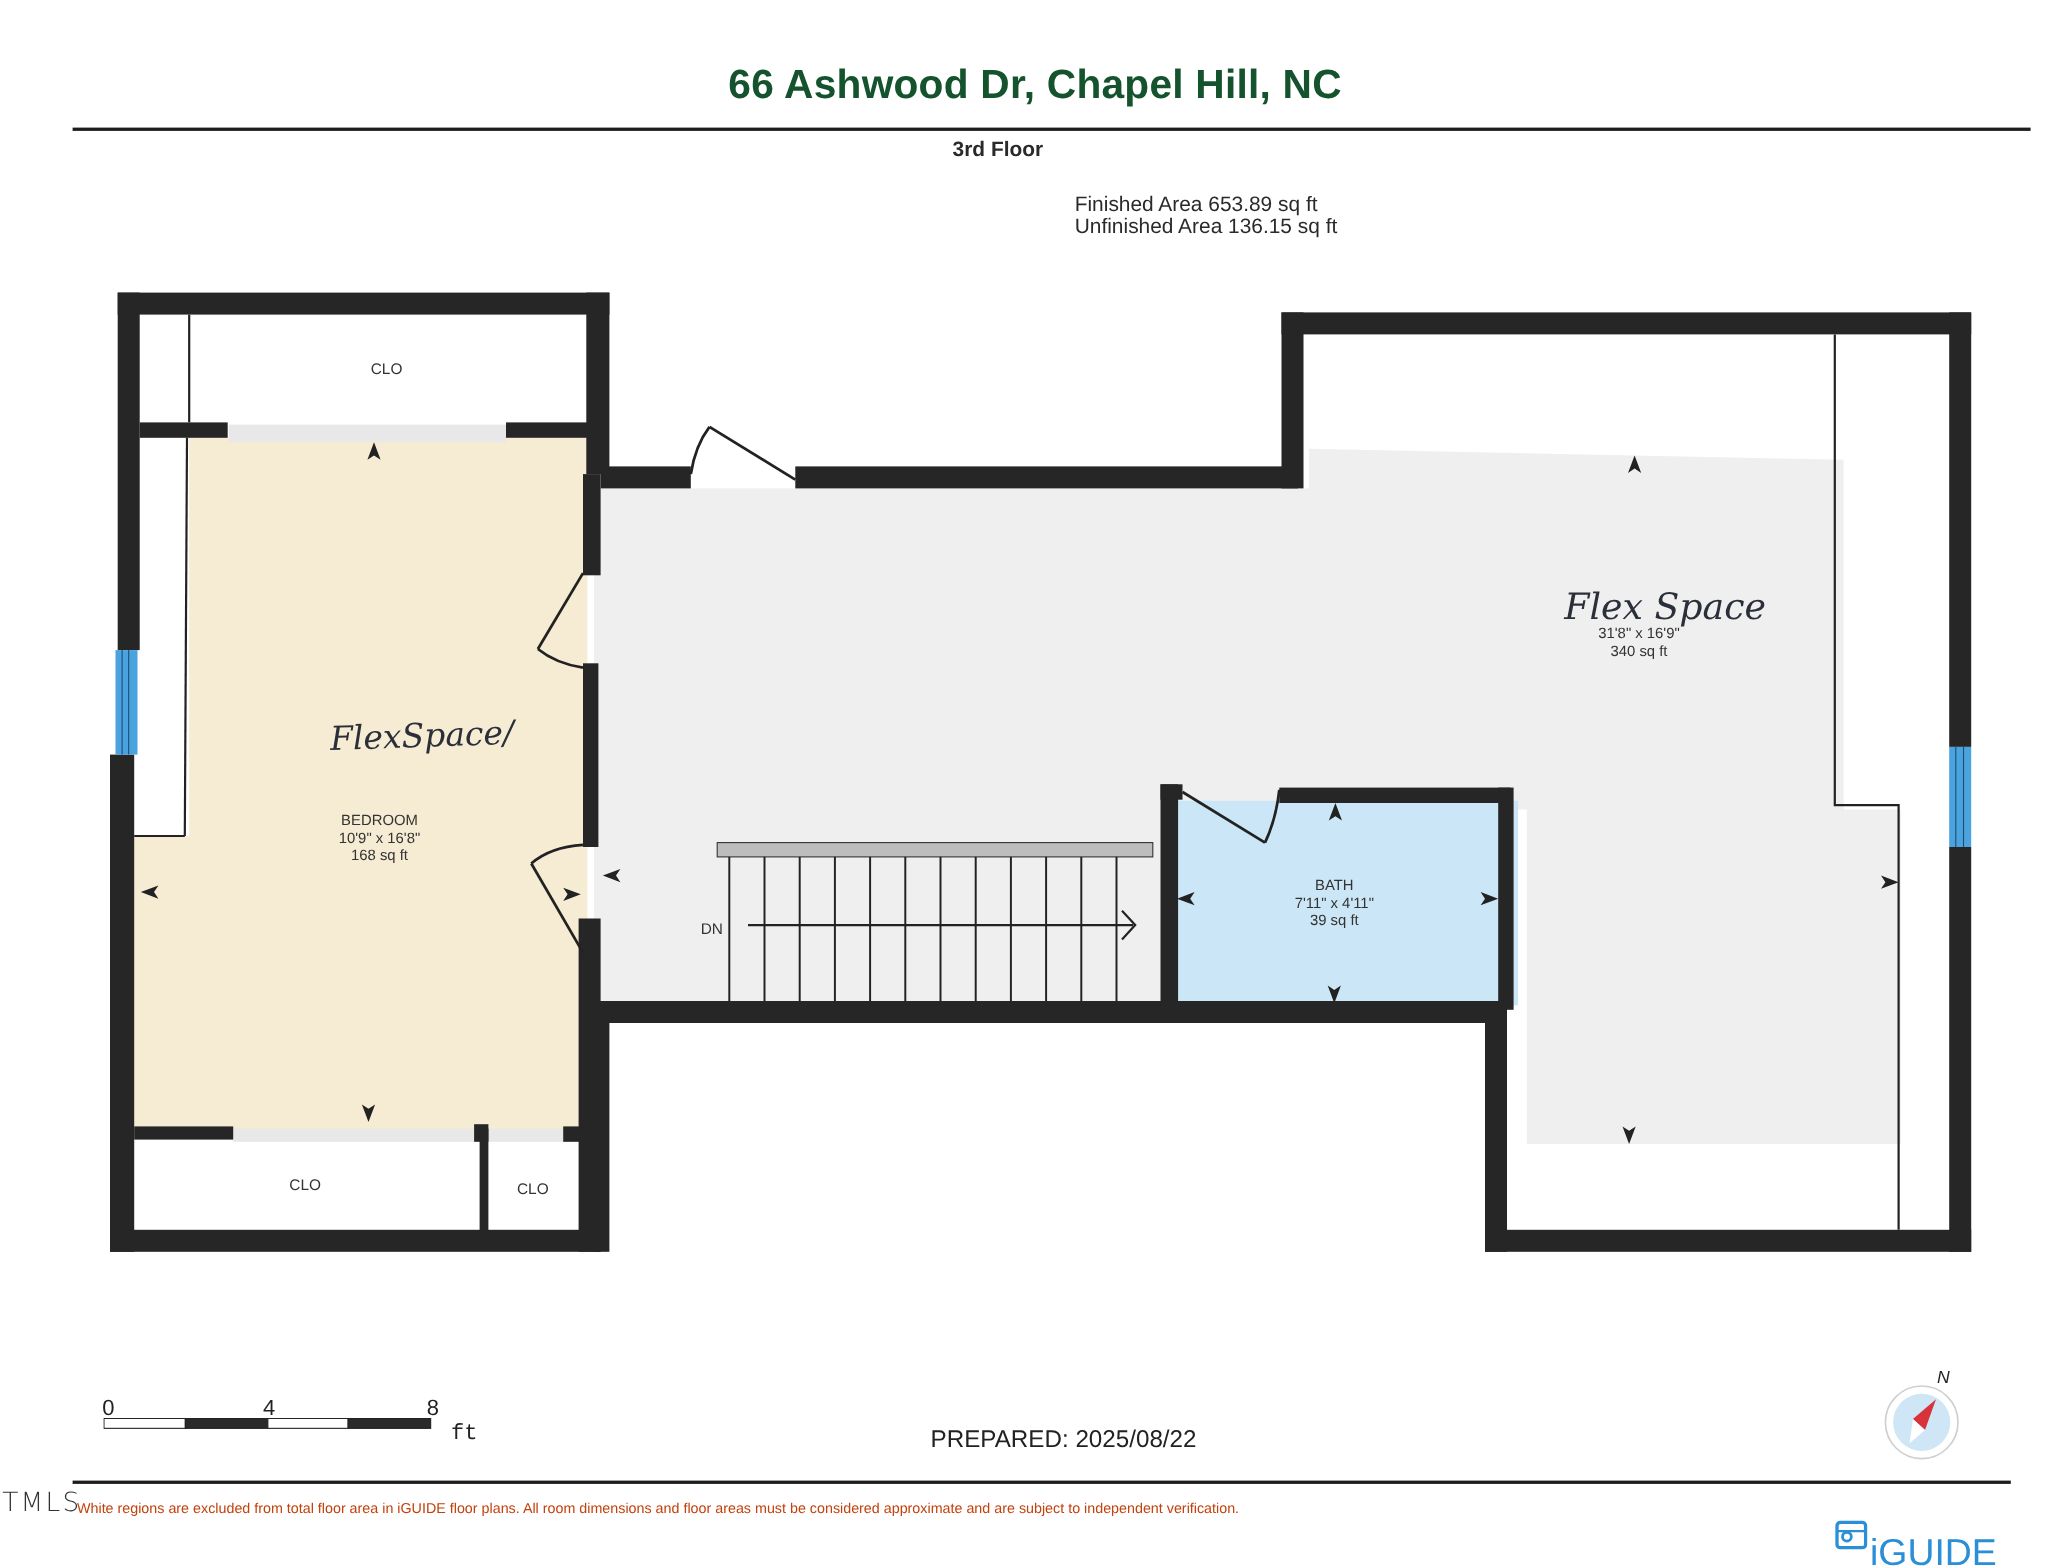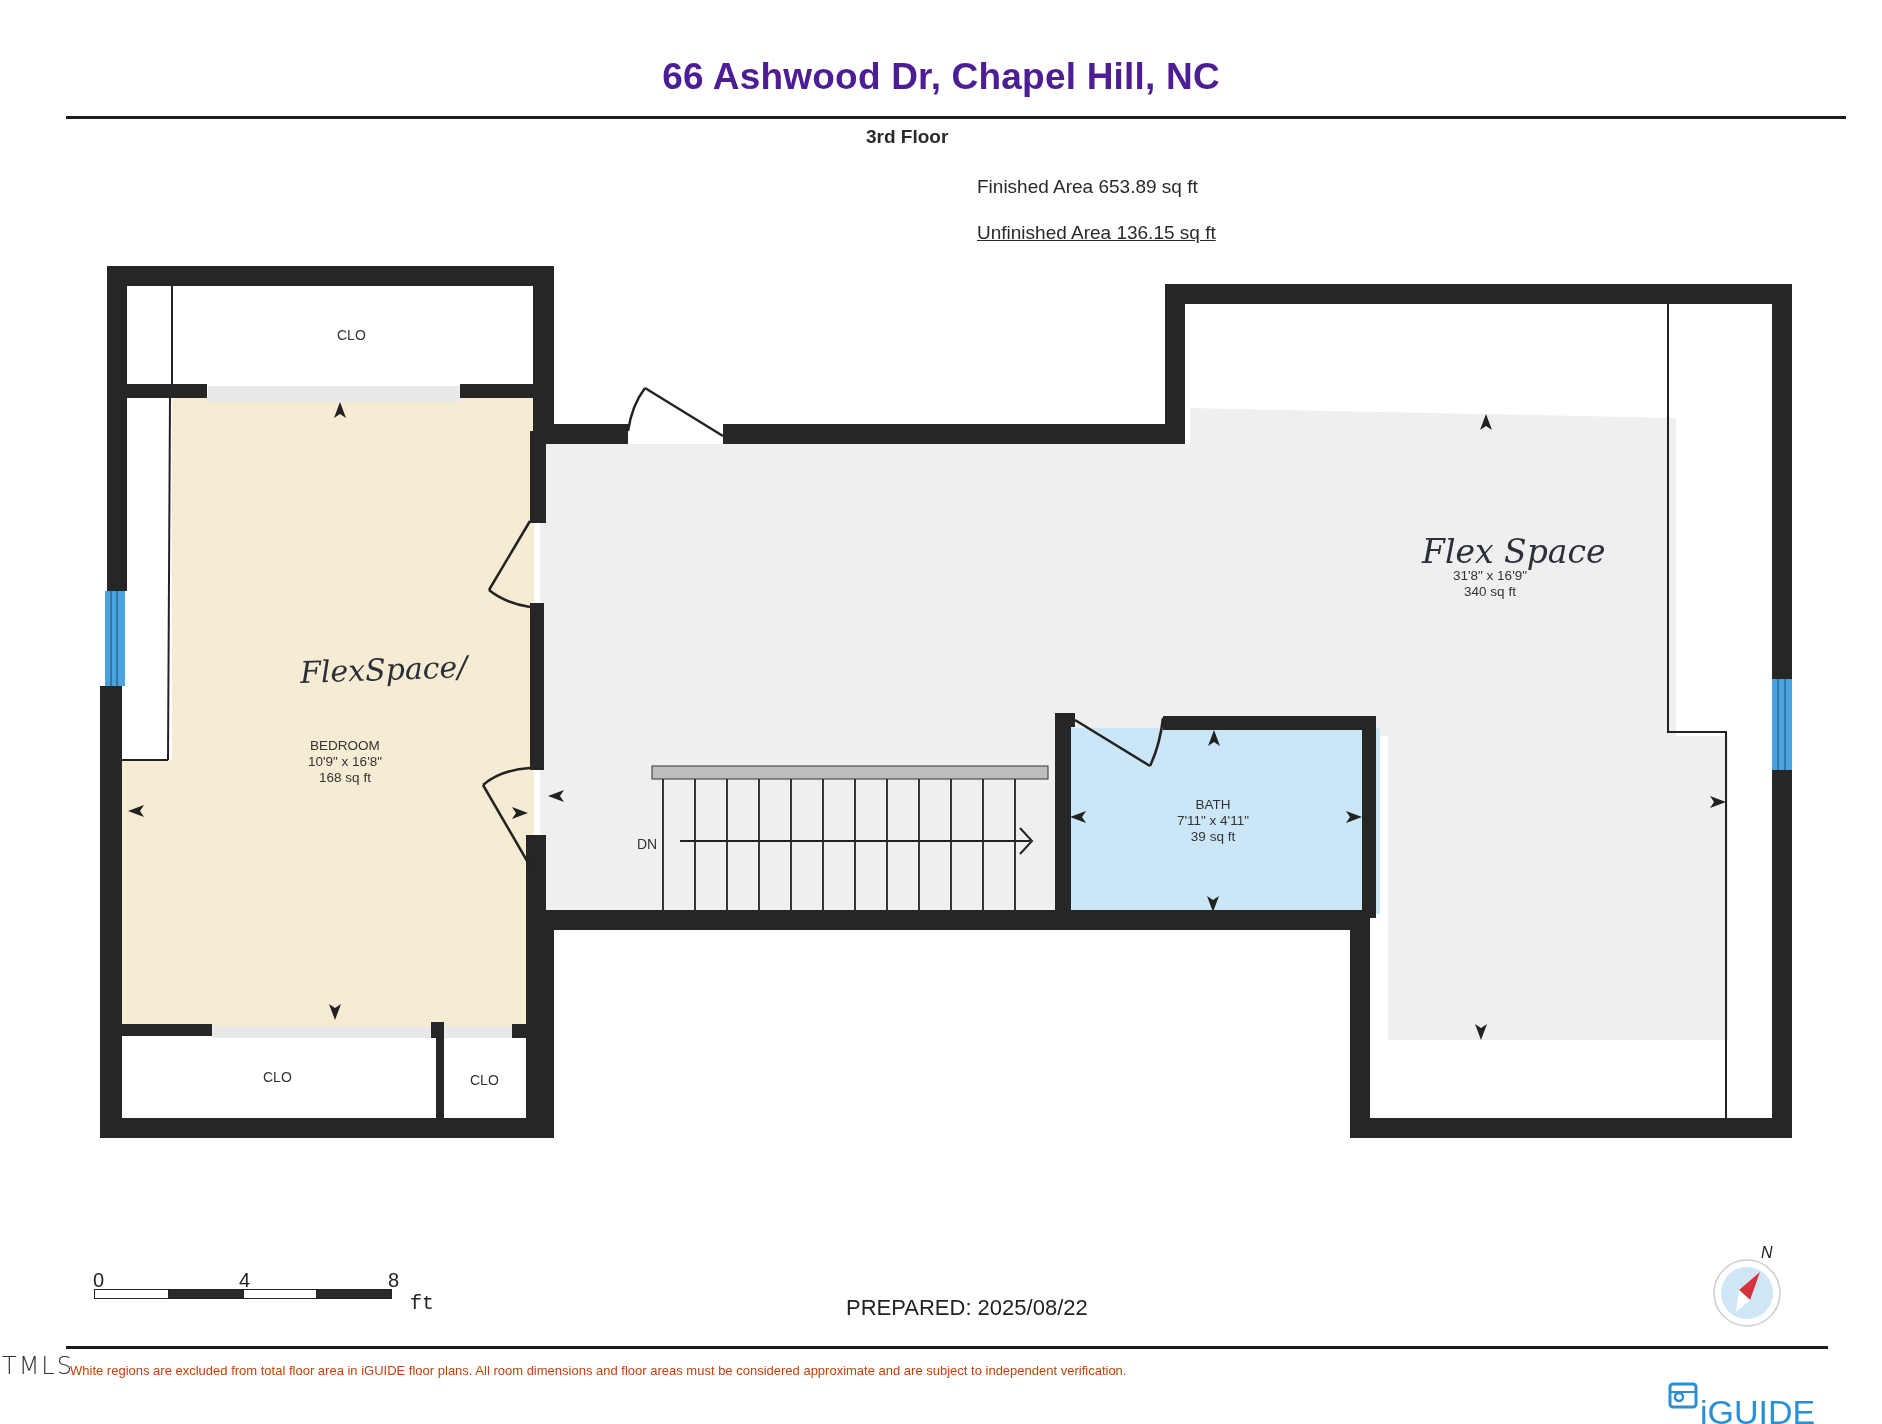--- a/index.html
+++ b/index.html
@@ -1,39 +1,39 @@
 <!DOCTYPE html>
 <html><head>
 <meta charset="utf-8">
 <style>
   html,body{margin:0;padding:0;background:#fff;}
   body{width:1882px;height:1424px;position:relative;overflow:hidden;font-family:"Liberation Sans",sans-serif;color:#222;}
   .abs{position:absolute;}
-  .title{left:0;width:1882px;top:56px;text-align:center;font-size:37px;font-weight:bold;color:#4c1d95;letter-spacing:0.2px;}
+  .title{left:0;width:1882px;top:56px;text-align:center;font-size:37px;font-weight:bold;color:#14532d;letter-spacing:0.2px;}
   .rule{background:#1d1d1d;}
   .floor-label{font-size:19px;font-weight:bold;color:#2a2a2a;}
   .area-line{font-size:19px;color:#2a2a2a;margin-top:48px;}
   .plan{left:0;top:0;width:1882px;height:1424px;}
   .room-text{font-size:13.5px;color:#333;text-align:center;line-height:16px;}
   .clo{font-size:14px;color:#333;}
   .hand{font-family:"DejaVu Serif",serif;font-style:italic;color:#2b2f3a;}
   .scale-num{font-size:20px;color:#222;}
   .prepared{font-size:22px;color:#222;}
   .footer{font-size:13px;color:#c2410c;}
   .tmls{font-size:24px;font-weight:300;color:#333;letter-spacing:2px;font-family:"DejaVu Sans",sans-serif;}
   .logo{color:#2a8fd6;font-size:34px;font-weight:normal;}
 </style>
 </head>
 <body>
 
 <div class="abs title">66 Ashwood Dr, Chapel Hill, NC</div>
 <div class="abs rule" style="left:66px;top:116px;width:1780px;height:3px;"></div>
 <div class="abs floor-label" style="left:866px;top:126px;">3rd Floor</div>
 <div class="abs area-line" style="left:977px;top:128px;">Finished Area 653.89 sq ft</div>
-<div class="abs area-line" style="left:977px;top:174px;text-decoration:underline;">Unfinished Area 136.15 sq ft</div>
+<div class="abs area-line" style="left:977px;top:148px;">Unfinished Area 136.15 sq ft</div>
 
 <svg class="abs plan" viewBox="0 0 1882 1424" width="1882" height="1424" xmlns="http://www.w3.org/2000/svg">
 
   <rect x="172" y="398" width="362" height="632" fill="#f6ecd3"></rect>
   <rect x="122" y="760" width="60" height="270" fill="#f6ecd3"></rect>
   <rect x="540" y="444" width="520" height="470" fill="#efefef"></rect>
   <polygon points="1060,444 1190,444 1190,408 1676,418 1676,736 1728,736 1728,1040 1388,1040 1388,736 1060,736" fill="#efefef"></polygon>
   <rect x="1068" y="728" width="312" height="186" fill="#cbe6f6"></rect>
   <rect x="208" y="386" width="252" height="16" fill="#e8e8e8"></rect>
   <rect x="212" y="1026" width="310" height="12" fill="#e8e8e8"></rect>

